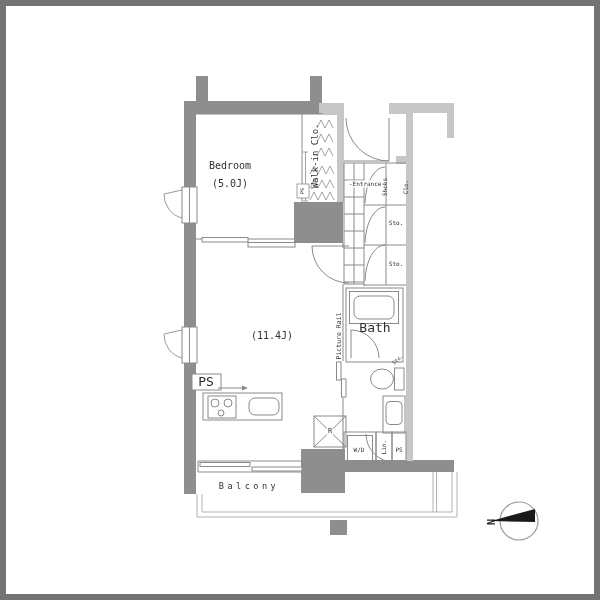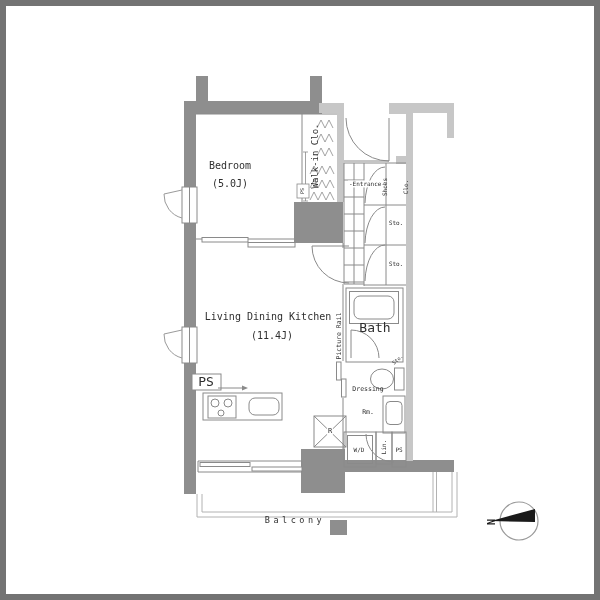--- a/index.html
+++ b/index.html
@@ -148,52 +148,47 @@
 
     <g>
       <circle cx="513" cy="515" r="19" fill="none" stroke="#9a9a9a" stroke-width="1.2"></circle>
       <polygon points="485,515 529,503 529,516" fill="#1a1a1a"></polygon>
     </g>
   </svg>
 
   <div class="lbl s10" style="left:224px;top:160px;">Bedroom</div>
   <div class="lbl s10" style="left:224px;top:178px;">(5.0J)</div>
 
-  <div class="lbl s10" style="left:262px;top:311px;">Living Dining Kitchen</div>
   <div class="lbl s10" style="left:266px;top:330px;">(11.4J)</div>
 
   <div class="lbl s9 rotccw" style="left:309px;top:150px;">Walk-in Clo.</div>
 
   <div class="lbl s6 whitebg" style="left:361px;top:178px;">-Entrance-</div>
 
   <div class="lbl s6 rotccw" style="left:389px;top:181px;">
     <span style="display:block">Shoes</span>
     <span style="display:block">Clo.</span>
   </div>
 
   <div class="lbl s6" style="left:390px;top:217px;">Sto.</div>
   <div class="lbl s6" style="left:390px;top:258px;">Sto.</div>
 
   <div class="lbl s75" style="left:369px;top:322px;">Bath</div>
 
   <div class="lbl s65 rotccw" style="left:334px;top:330px;">Picture Rail</div>
 
-  <div class="lbl s65" style="left:362px;top:396px;">
-    <span style="display:block">Dressing</span>
-    <span style="display:block">Rm.</span>
-  </div>
 
   <div class="lbl s5 rot40" style="left:392px;top:354px;">Sto.</div>
 
   <div class="lbl s6" style="left:353px;top:444px;">W/D</div>
   <div class="lbl s6 rotccw" style="left:378px;top:441px;">Lin.</div>
   <div class="lbl s6" style="left:393px;top:444px;">PS</div>
 
   <div class="lbl s75" style="left:200px;top:376px;">PS</div>
   <div class="lbl s5 rotccw" style="left:297px;top:185px;">PS</div>
 
   <div class="lbl s7 whitebg" style="left:324px;top:425px;">R</div>
 
-  <div class="lbl s85" style="left:243px;top:514px;margin-left:46px;">Balcony</div>
+  <div class="lbl s85" style="left:243px;top:480px;">Balcony</div>
 
   <div class="lbl nlbl rotcw" style="left:484px;top:516px;">N</div>
 
 </div>
 
 </body></html>

